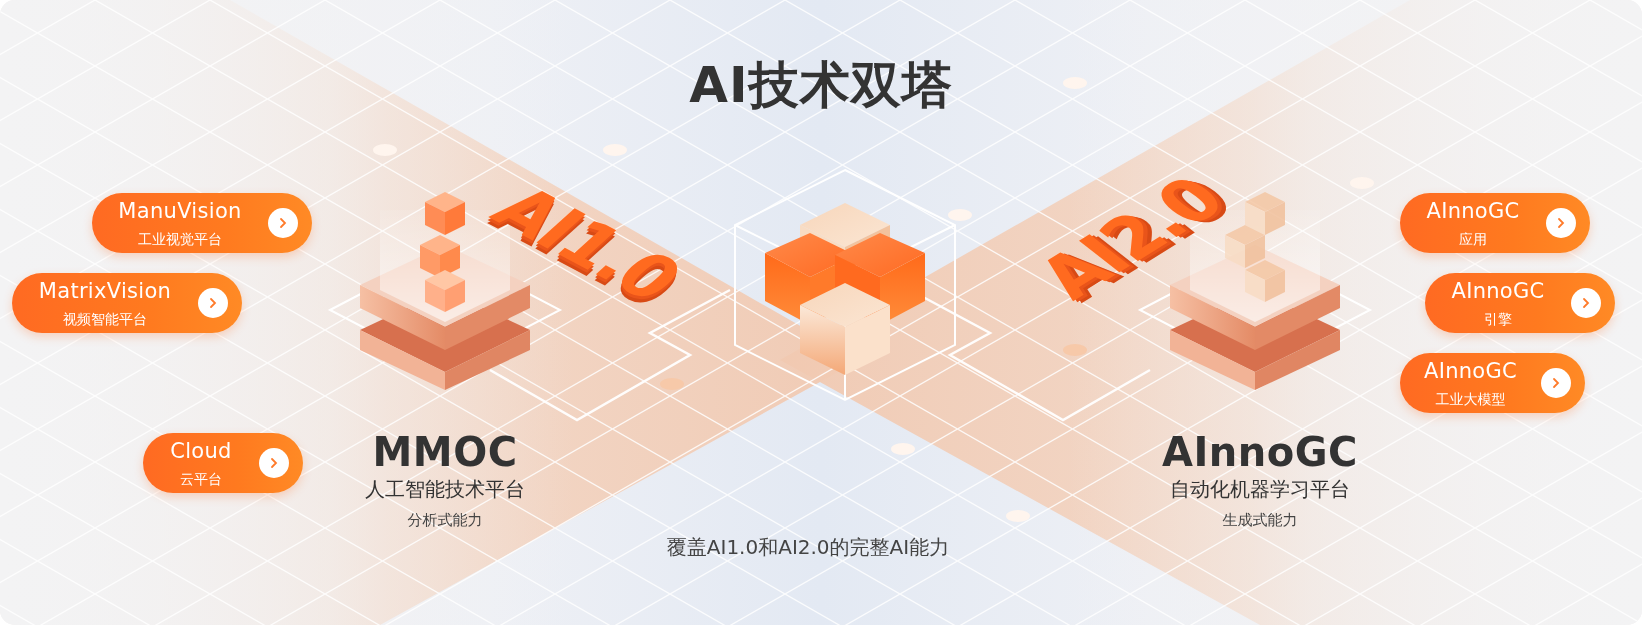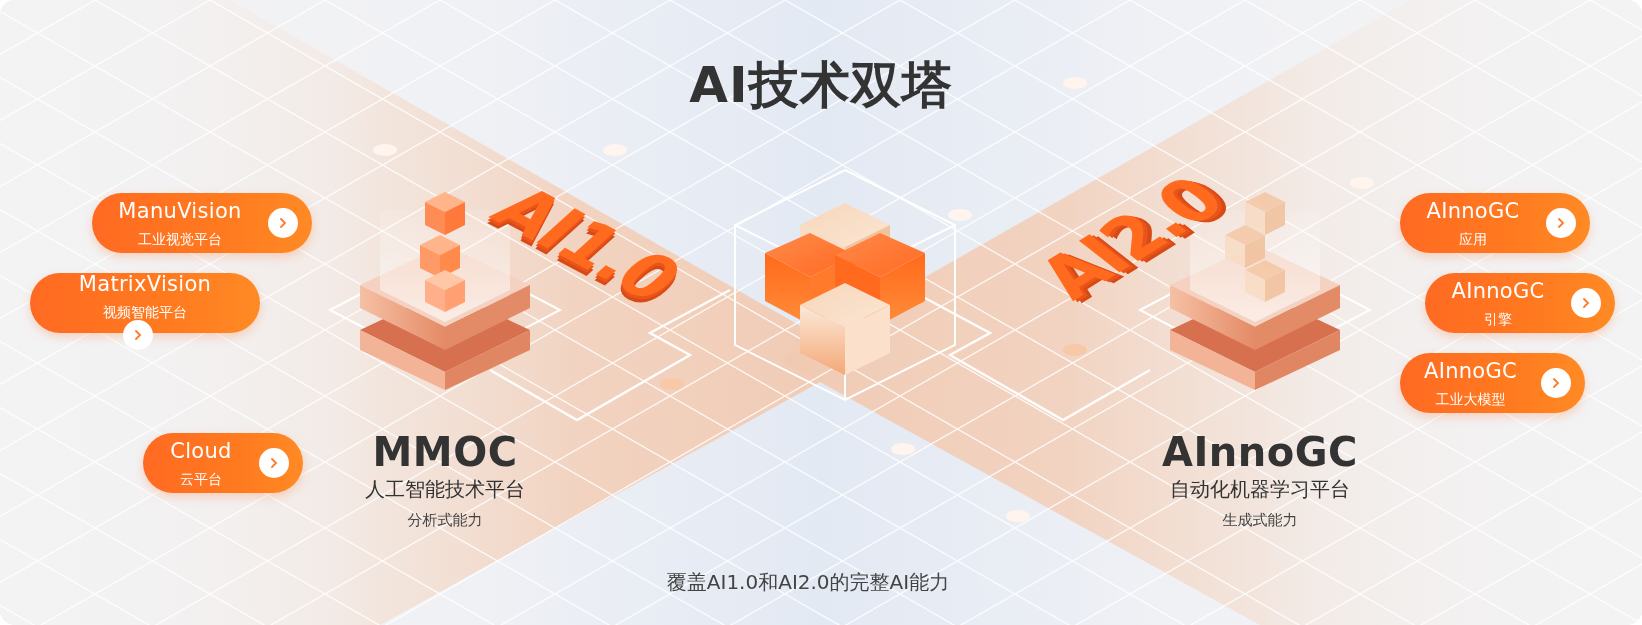--- a/index.html
+++ b/index.html
@@ -1,21 +1,21 @@
 <!DOCTYPE html>
 <html><head>
 <meta charset="utf-8">
 <style>
   html, body { margin:0; padding:0; }
   body { width:1642px; height:625px; overflow:hidden; font-family:"DejaVu Sans","Liberation Sans",sans-serif; }
   #stage { position:relative; width:1642px; height:625px; overflow:hidden;
     background: linear-gradient(90deg, #f2f2f4 0%, #eef0f5 30%, #e3e9f3 50%, #eef0f5 70%, #f2f2f4 100%); border-radius: 15px; }
   .bg-layer { position:absolute; inset:0; }
   .title { position:absolute; left:0; width:1642px; top:18px; text-align:center; font-size:50px; font-weight:bold; color:#333333; letter-spacing:1px; }
-  .footer-text { position:absolute; left:0; width:1616px; top:569px; text-align:center; font-size:20px; color:#444; }
+  .footer-text { position:absolute; left:0; width:1616px; top:534px; text-align:center; font-size:20px; color:#444; }
   .pill { position:absolute; height:60px; border-radius:30px;
     background: linear-gradient(90deg, #ff6a22 0%, #ff7a1f 60%, #ff8a25 100%);
     box-shadow: 0 4px 10px rgba(255,110,40,0.25); display:flex; align-items:center; cursor:pointer; box-sizing:border-box; }
   .pill .txt { flex:1; display:flex; flex-direction:column; align-items:center; justify-content:space-between; color:#fff; line-height:1.05; }
   .pill .name { font-size:21px; font-weight:500; letter-spacing:0.3px; }
   .pill .sub { font-size:14px; margin-top:10px; }
   .pill .arrow { width:30px; height:30px; border-radius:50%; background:#fff; display:flex; align-items:center; justify-content:center; margin-right:14px; flex:0 0 auto; }
   .pill .arrow svg { width:14px; height:14px; }
   .platform-label { position:absolute; text-align:center; color:#333; }
   .platform-label .big { font-size:40px; font-weight:700; line-height:1; letter-spacing:0.5px; }
@@ -196,21 +196,21 @@
     <div class="txt">
         <span class="name">ManuVision</span>
         <span class="sub">工业视觉平台</span>
       </div>
     <span class="arrow">
         <svg viewBox="0 0 14 14">
           <path d="M5 3 L9 7 L5 11" stroke="#ff7a2a" stroke-width="1.8" fill="none" stroke-linecap="round"></path>
         </svg>
       </span>
   </div>
-  <div class="pill" style="left:30px;top:273px;width:230px;flex-direction:column;">
+  <div class="pill" style="left:12px;top:273px;width:230px;">
     <div class="txt">
         <span class="name">MatrixVision</span>
         <span class="sub">视频智能平台</span>
       </div>
     <span class="arrow">
         <svg viewBox="0 0 14 14">
           <path d="M5 3 L9 7 L5 11" stroke="#ff7a2a" stroke-width="1.8" fill="none" stroke-linecap="round"></path>
         </svg>
       </span>
   </div>

